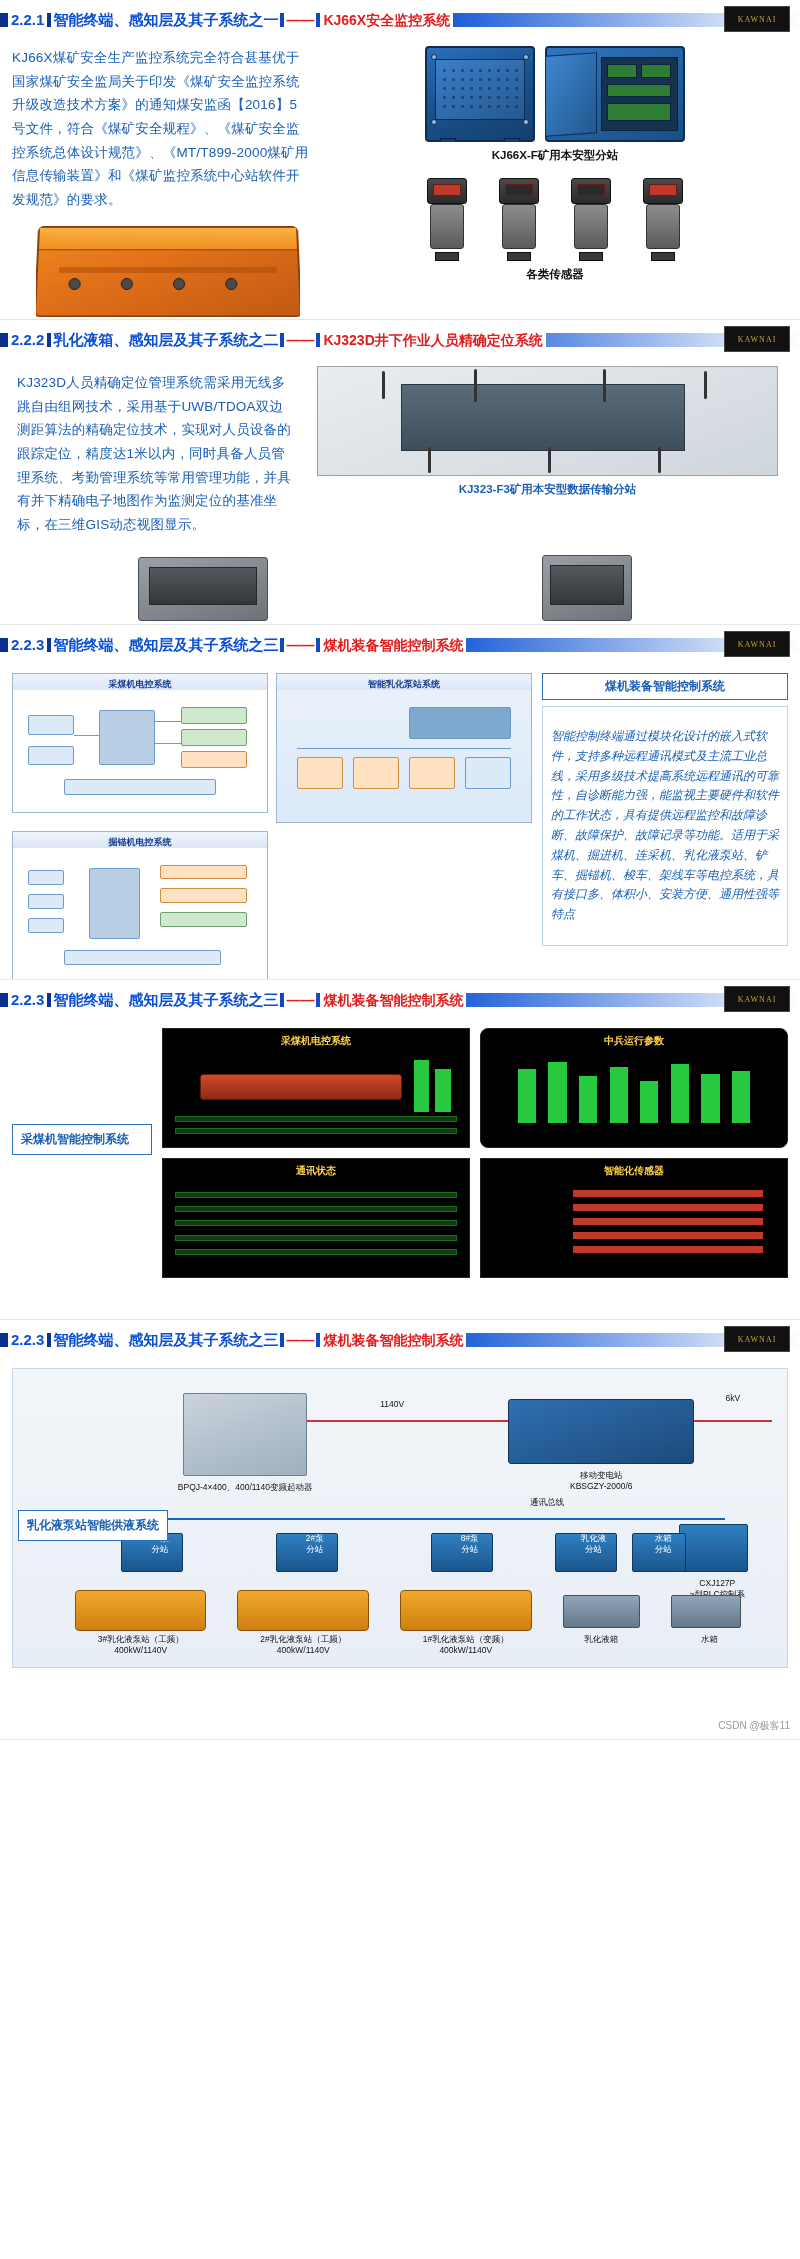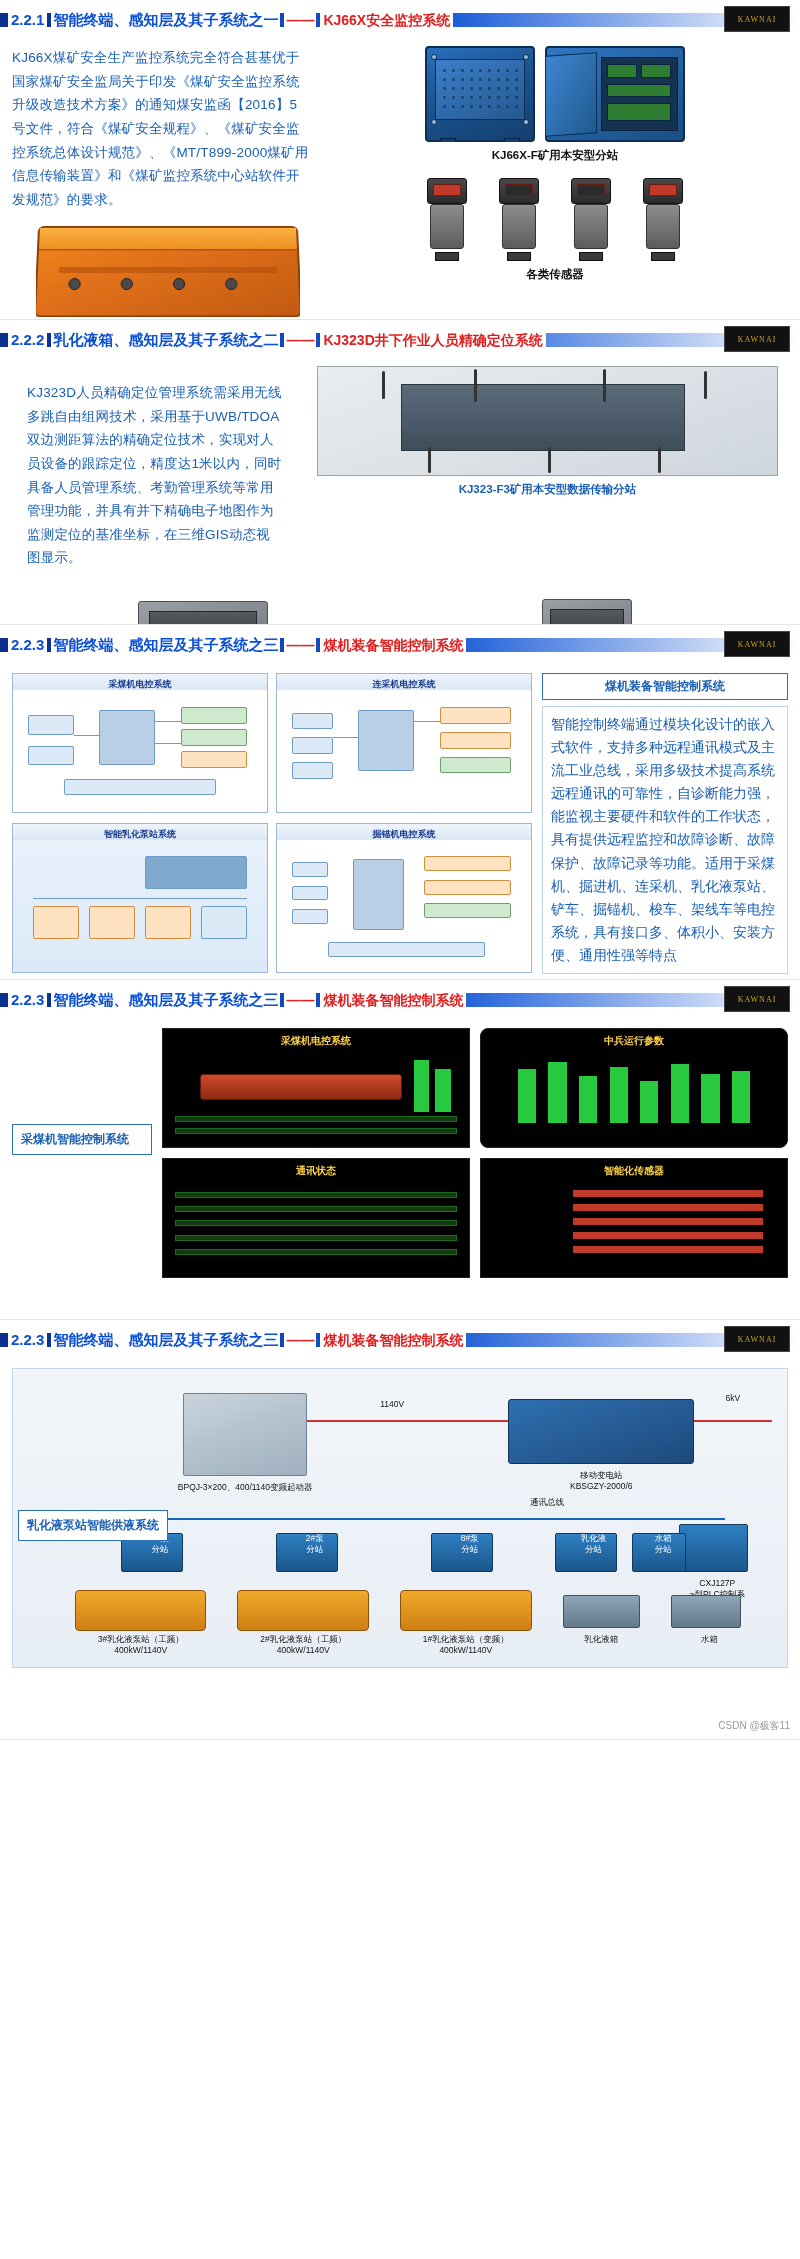--- a/index.html
+++ b/index.html
@@ -252,22 +252,23 @@
   }
   .diag .node.dark { background:#b9cfe6; }
   .diag .node.green { background:#cfe9cf; border-color:#6ba36b; }
   .diag .node.orange{ background:#ffe2c2; border-color:#cf8d40; }
   .diag .line { position:absolute; background:#6f9bc8; }
   .panel-title {
     background:#ffffff; border:1px solid #2d6fbd; color:#1a5fb4;
     font-size:12px; font-weight:bold; text-align:center; padding:4px 6px; margin-bottom:6px;
   }
   .panel-body {
-    color:#1a5fb4; font-size:14px; line-height:1.65; padding:6px 8px;
+    color:#1a5fb4; font-size:12px; line-height:1.65; padding:20px 8px;
     border:1px solid #bcd3ea;
+    font-style:italic;
   }
   
   .s4-wrap { padding:8px 12px 16px 12px; display:flex; gap:10px; align-items:flex-start; }
   .tagbox {
     border:1px solid #2d6fbd; color:#1a5fb4; font-size:12px; font-weight:bold;
     padding:6px 8px; background:#fff; white-space:nowrap;
   }
   .hmi {
     background:#000; border:1px solid #222; position:relative; overflow:hidden;
   }
@@ -437,21 +438,21 @@
         <span class="hdr-dash">——</span>
         <span class="hdr-sub">KJ323D井下作业人员精确定位系统</span>
       </div>
       <div class="hdr-logo">
         <span>KAWNAI</span>
       </div>
     </div>
 
     <div class="s2-wrap">
       <div class="s2-left">
-        <p class="body-text" style="margin:15px;">KJ323D人员精确定位管理系统需采用无线多跳自由组网技术，采用基于UWB/TDOA双边测距算法的精确定位技术，实现对人员设备的跟踪定位，精度达1米以内，同时具备人员管理系统、考勤管理系统等常用管理功能，并具有并下精确电子地图作为监测定位的基准坐标，在三维GIS动态视图显示。</p>
+        <p class="body-text" style="margin:5px;">KJ323D人员精确定位管理系统需采用无线多跳自由组网技术，采用基于UWB/TDOA双边测距算法的精确定位技术，实现对人员设备的跟踪定位，精度达1米以内，同时具备人员管理系统、考勤管理系统等常用管理功能，并具有并下精确电子地图作为监测定位的基准坐标，在三维GIS动态视图显示。</p>
       </div>
       <div class="s2-right">
         <div class="ph" style="height:110px;margin:0 10px;">
           <div class="board">
             <div class="pcb"></div>
             <div class="ant" style="left:14%;top:4%;height:26%;"></div>
             <div class="ant" style="left:34%;top:2%;height:30%;"></div>
             <div class="ant" style="left:62%;top:2%;height:30%;"></div>
             <div class="ant" style="left:84%;top:4%;height:26%;"></div>
             <div class="ant" style="left:24%;bottom:2%;height:24%;"></div>
@@ -508,33 +509,20 @@
           <div class="node dark" style="left:34%;top:26%;width:22%;height:40%"></div>
           <div class="node green" style="left:66%;top:24%;width:26%;height:12%"></div>
           <div class="node green" style="left:66%;top:40%;width:26%;height:12%"></div>
           <div class="node orange" style="left:66%;top:56%;width:26%;height:12%"></div>
           <div class="line" style="left:24%;top:44%;width:10%;height:1px"></div>
           <div class="line" style="left:56%;top:34%;width:10%;height:1px"></div>
           <div class="line" style="left:56%;top:50%;width:10%;height:1px"></div>
           <div class="node" style="left:20%;top:76%;width:60%;height:12%"></div>
         </div>
 
-        <div class="diag" style="height:140px;">
-          <div class="dband"></div>
-          <div class="dtitle">连采机电控系统</div>
-          <div class="node" style="left:6%;top:28%;width:16%;height:12%"></div>
-          <div class="node" style="left:6%;top:46%;width:16%;height:12%"></div>
-          <div class="node" style="left:6%;top:64%;width:16%;height:12%"></div>
-          <div class="node dark" style="left:32%;top:26%;width:22%;height:44%"></div>
-          <div class="node orange" style="left:64%;top:24%;width:28%;height:12%"></div>
-          <div class="node orange" style="left:64%;top:42%;width:28%;height:12%"></div>
-          <div class="node green" style="left:64%;top:60%;width:28%;height:12%"></div>
-          <div class="line" style="left:22%;top:46%;width:10%;height:1px"></div>
-          <div class="line" style="left:54%;top:34%;width:10%;height:1px"></div>
-        </div>
 
         <div class="diag" style="height:150px;background:linear-gradient(#eaf2fb,#dbe9f8);">
           <div class="dband"></div>
           <div class="dtitle">智能乳化泵站系统</div>
           <div class="node dark" style="left:52%;top:22%;width:40%;height:22%;background:#7fa8cf;"></div>
           <div class="node orange" style="left:8%;top:56%;width:18%;height:22%"></div>
           <div class="node orange" style="left:30%;top:56%;width:18%;height:22%"></div>
           <div class="node orange" style="left:52%;top:56%;width:18%;height:22%"></div>
           <div class="node" style="left:74%;top:56%;width:18%;height:22%"></div>
           <div class="line" style="left:8%;top:50%;width:84%;height:1px"></div>
@@ -634,21 +622,21 @@
     </div>
 
     <div class="s5-wrap">
       <div style="position:absolute;left:18px;top:150px;z-index:5;">
         <div class="tagbox">乳化液泵站智能供液系统</div>
       </div>
 
       <div class="sysdiag">
 
         <div class="cab" style="left:22%;top:8%;width:16%;height:28%;"></div>
-        <div class="lbl" style="left:16%;top:38%;width:28%;">BPQJ-3×200、400/1140变频起动器</div>
+        <div class="lbl" style="left:16%;top:38%;width:28%;">BPQJ-4×400、400/1140变频起动器</div>
 
         <div class="xfmr" style="left:64%;top:10%;width:24%;height:22%;"></div>
         <div class="lbl" style="left:62%;top:34%;width:28%;white-space:pre-line;">移动变电站
 KBSGZY-2000/6</div>
 
         <div class="wire-red" style="left:38%;top:17%;width:26%;"></div>
         <div class="lbl" style="left:44%;top:10%;width:10%;">1140V</div>
         <div class="wire-red" style="left:88%;top:17%;width:10%;"></div>
         <div class="lbl" style="left:88%;top:8%;width:10%;">6kV</div>
 

